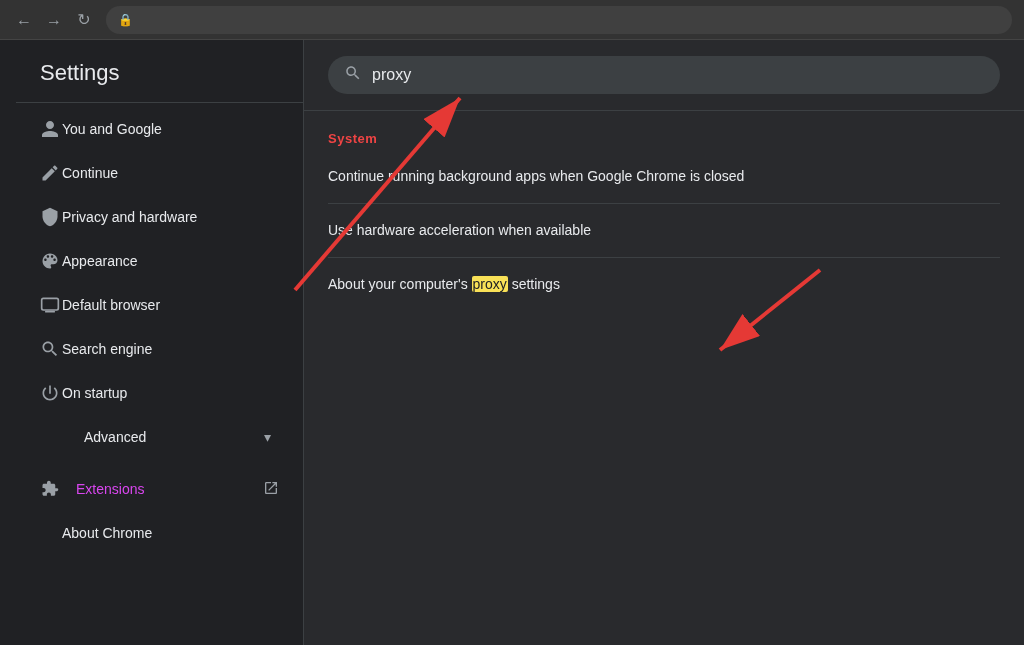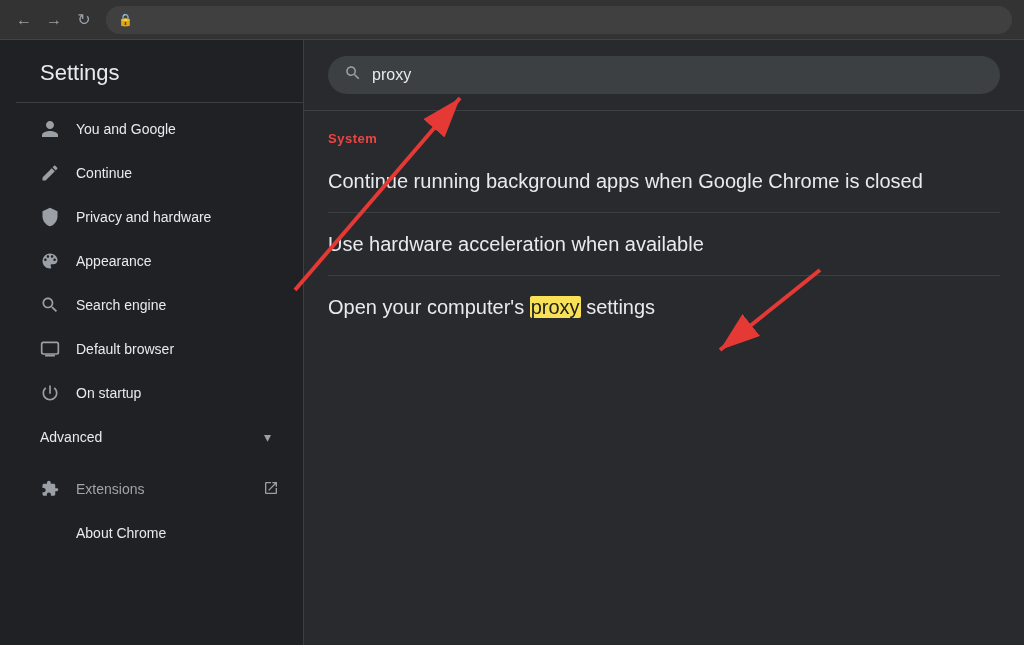--- a/index.html
+++ b/index.html
@@ -81,21 +81,21 @@
       background: #3c4043;
       margin: 0 0 4px;
     }
     .sidebar-item {
       display: flex;
       align-items: center;
       padding: 12px 24px;
       cursor: pointer;
       color: #e8eaed;
       font-size: 14px;
-      gap: 16px;
+      gap: 2px;
       border-radius: 0 24px 24px 0;
       margin-right: 8px;
     }
     .sidebar-item .item-icon {
       width: 20px;
       height: 20px;
       display: flex;
       align-items: center;
       justify-content: center;
       color: #9aa0a6;
@@ -112,34 +112,35 @@
       cursor: pointer;
       color: #e8eaed;
       font-size: 14px;
       justify-content: space-between;
       margin-right: 8px;
     }
     .advanced-left {
       display: flex;
       align-items: center;
       gap: 8px;
+      margin-left: 44px;
     }
     .chevron-icon {
       color: #9aa0a6;
       font-size: 14px;
     }
     .sidebar-bottom {
       padding: 8px 0;
     }
     .extensions-item {
       display: flex;
       align-items: center;
       padding: 12px 24px;
       cursor: pointer;
-      color: #a3a3a3;
+      color: #d946ef;
       font-size: 14px;
       gap: 16px;
       justify-content: space-between;
     }
     .ext-left {
       display: flex;
       align-items: center;
       gap: 16px;
     }
     .ext-icon {
@@ -204,21 +205,21 @@
       margin-bottom: 4px;
       letter-spacing: 0.5px;
     }
     .result-item {
       padding: 16px 0;
       border-bottom: 1px solid #3c4043;
       cursor: pointer;
     }
     .result-item:last-child { border-bottom: none; }
     .result-text {
-      font-size: 20px;
+      font-size: 14px;
       color: #e8eaed;
       line-height: 1.5;
     }
     .result-text .highlight {
       background: #f9e157;
       color: #202124;
       border-radius: 2px;
       padding: 0 1px;
     }
 
@@ -285,34 +286,34 @@
         <svg width="20" height="20" viewBox="0 0 24 24" fill="#9aa0a6">
             <path d="M12 3c-4.97 0-9 4.03-9 9s4.03 9 9 9c.83 0 1.5-.67 1.5-1.5 0-.39-.15-.74-.39-1.01-.23-.26-.38-.61-.38-.99 0-.83.67-1.5 1.5-1.5H16c2.76 0 5-2.24 5-5 0-4.42-4.03-8-9-8zm-5.5 9c-.83 0-1.5-.67-1.5-1.5S5.67 9 6.5 9 8 9.67 8 10.5 7.33 12 6.5 12zm3-4C8.67 8 8 7.33 8 6.5S8.67 5 9.5 5s1.5.67 1.5 1.5S10.33 8 9.5 8zm5 0c-.83 0-1.5-.67-1.5-1.5S13.67 5 14.5 5s1.5.67 1.5 1.5S15.33 8 14.5 8zm3 4c-.83 0-1.5-.67-1.5-1.5S16.67 9 17.5 9s1.5.67 1.5 1.5-.67 1.5-1.5 1.5z"></path>
           </svg>
       </span>
       <span class="item-label">Appearance</span>
     </div>
 
     <div class="sidebar-item">
       <span class="item-icon">
         <svg width="20" height="20" viewBox="0 0 24 24" fill="#9aa0a6">
-            <path d="M15.5 14h-.79l-.28-.27C15.41 12.59 16 11.11 16 9.5 16 5.91 13.09 3 9.5 3S3 5.91 3 9.5 5.91 16 9.5 16c1.61 0 3.09-.59 4.23-1.57l.27.28v.79l5 4.99L20.49 19l-4.99-5zm-6 0C7.01 14 5 11.99 5 9.5S7.01 5 9.5 5 14 7.01 14 9.5 11.99 14 9.5 14z"></path>
-          </svg>
-      </span>
-      <span class="item-label">Search engine</span>
-    </div>
-
-    <div class="sidebar-item">
-      <span class="item-icon">
-        <svg width="20" height="20" viewBox="0 0 24 24" fill="#9aa0a6">
             <rect x="2" y="4" width="20" height="14" rx="2" ry="2" fill="none" stroke="#9aa0a6" stroke-width="2"></rect>
             <rect x="6" y="19" width="12" height="2" rx="1" fill="#9aa0a6"></rect>
           </svg>
       </span>
       <span class="item-label">Default browser</span>
+    </div>
+
+    <div class="sidebar-item">
+      <span class="item-icon">
+        <svg width="20" height="20" viewBox="0 0 24 24" fill="#9aa0a6">
+            <path d="M15.5 14h-.79l-.28-.27C15.41 12.59 16 11.11 16 9.5 16 5.91 13.09 3 9.5 3S3 5.91 3 9.5 5.91 16 9.5 16c1.61 0 3.09-.59 4.23-1.57l.27.28v.79l5 4.99L20.49 19l-4.99-5zm-6 0C7.01 14 5 11.99 5 9.5S7.01 5 9.5 5 14 7.01 14 9.5 11.99 14 9.5 14z"></path>
+          </svg>
+      </span>
+      <span class="item-label">Search engine</span>
     </div>
 
     <div class="sidebar-item">
       <span class="item-icon">
         <svg width="20" height="20" viewBox="0 0 24 24" fill="#9aa0a6">
             <path d="M13 3h-2v10h2V3zm4.83 2.17l-1.42 1.42C17.99 7.86 19 9.81 19 12c0 3.87-3.13 7-7 7s-7-3.13-7-7c0-2.19 1.01-4.14 2.58-5.42L6.17 5.17C4.23 6.82 3 9.26 3 12c0 4.97 4.03 9 9 9s9-4.03 9-9c0-2.74-1.23-5.18-3.17-6.83z"></path>
           </svg>
       </span>
       <span class="item-label">On startup</span>
     </div>
@@ -371,21 +372,21 @@
       </div>
 
       <div class="result-item">
         <div class="result-text">
           <span>Use hardware acceleration when available</span>
         </div>
       </div>
 
       <div class="result-item">
         <div class="result-text">
-          <span>Open your computer's </span><span class="highlight">proxy</span><span> settings</span>
+          <span>About your computer's </span><span class="highlight">proxy</span><span> settings</span>
         </div>
       </div>
     </div>
   </div>
 </div>
 
 <div class="page-overlay">
   <svg width="1024" height="605" viewBox="0 0 1024 605" xmlns="http://www.w3.org/2000/svg">
 
     <defs>

